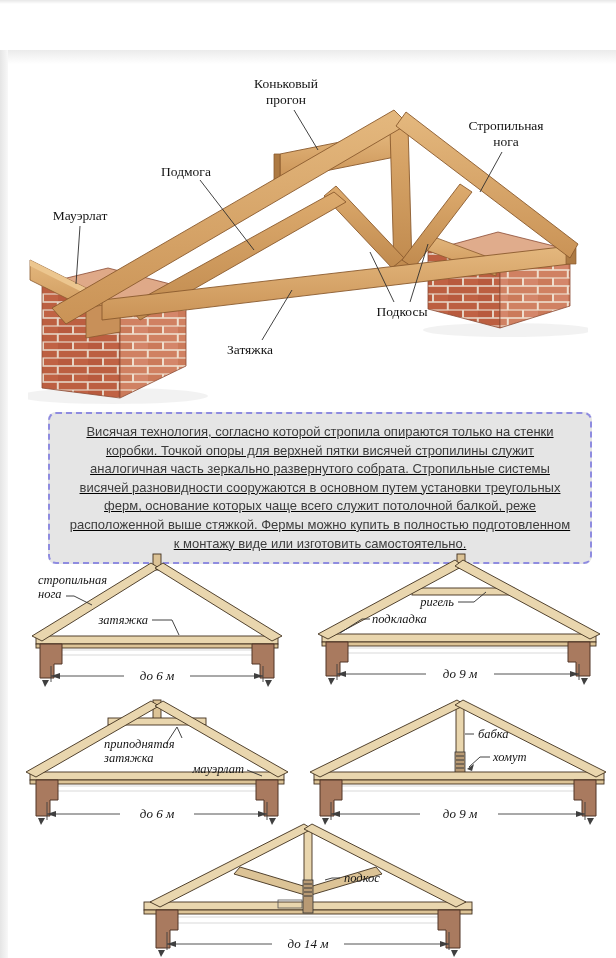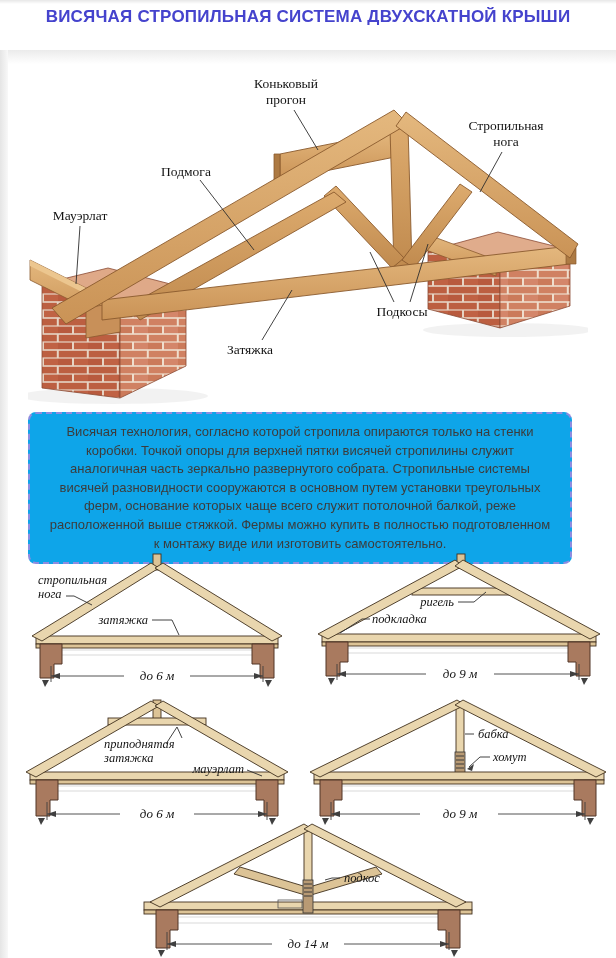--- a/index.html
+++ b/index.html
@@ -3,21 +3,21 @@
 <meta charset="utf-8">
 <style>
   html,body{margin:0;padding:0;}
   body{width:616px;height:958px;background:#ffffff;font-family:"Liberation Sans",sans-serif;position:relative;overflow:hidden;}
   .page{position:absolute;inset:0;background:#ffffff;}
   .top-strip{position:absolute;left:0;top:0;width:616px;height:4px;background:linear-gradient(180deg,#e7e7e7,#ffffff);}
   .left-strip{position:absolute;left:0;top:50px;bottom:0;width:8px;background:linear-gradient(90deg,#e5e5e5,#f8f8f8);}
   .title{position:absolute;left:0;top:6px;width:616px;text-align:center;color:#4543cd;font-weight:bold;font-size:17px;line-height:21px;letter-spacing:.2px;}
   .divider{position:absolute;left:0;top:50px;width:616px;height:14px;background:linear-gradient(180deg,#ebebeb 0%,#f6f6f6 55%,#ffffff 100%);}
   .hero{position:absolute;left:28px;top:62px;width:560px;height:342px;}
-  .infobox{position:absolute;left:28px;top:412px;width:508px;border:2px dashed #8f8ce0;border-radius:8px;padding:9px 16px;background:#0ea5e9;}
+  .infobox{position:absolute;left:48px;top:412px;width:508px;border:2px dashed #8f8ce0;border-radius:8px;padding:9px 16px;background:#e5e5e5;text-decoration:underline;}
   .infobox p{margin:0;font-size:13px;line-height:18.6px;color:#3c3c3c;text-align:center;}
   .diag{position:absolute;}
   .d1{left:16px;top:548px;}
   .d2{left:308px;top:548px;}
   .d3{left:16px;top:690px;}
   .d4{left:308px;top:690px;}
   .d5{left:96px;top:816px;}
   svg{display:block;}
   .lbl{font-family:"Liberation Serif",serif;font-style:italic;font-size:12.5px;fill:#141414;}
   .dim{font-family:"Liberation Serif",serif;font-style:italic;font-size:13px;fill:#141414;}
@@ -30,21 +30,20 @@
   .dimln{stroke:#3f3f3f;stroke-width:0.9;fill:none;}
   .arr{fill:#3f3f3f;}
 </style>
 </head>
 <body>
 
 <div class="page">
   <div class="top-strip"></div>
 
   <div class="title">
-    <div>ВИСЯЧАЯ СТРОПИЛЬНАЯ СИСТЕМА ДВУХСКАТНОЙ КРЫШИ</div>
   </div>
 
   <div class="divider"></div>
   <div class="left-strip"></div>
 
   <div class="hero">
     <svg viewBox="0 0 560 342" width="560" height="342">
       <defs>
         <pattern id="bkA" width="30" height="16" patternUnits="userSpaceOnUse">
           <rect width="30" height="16" fill="#e6d4c4"></rect>

